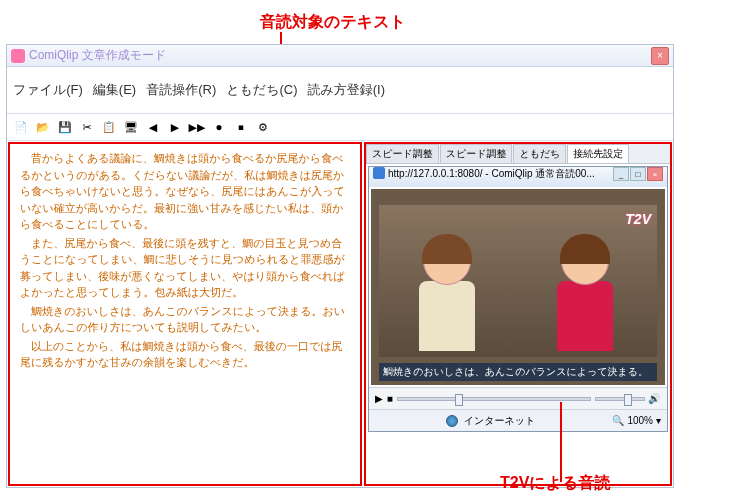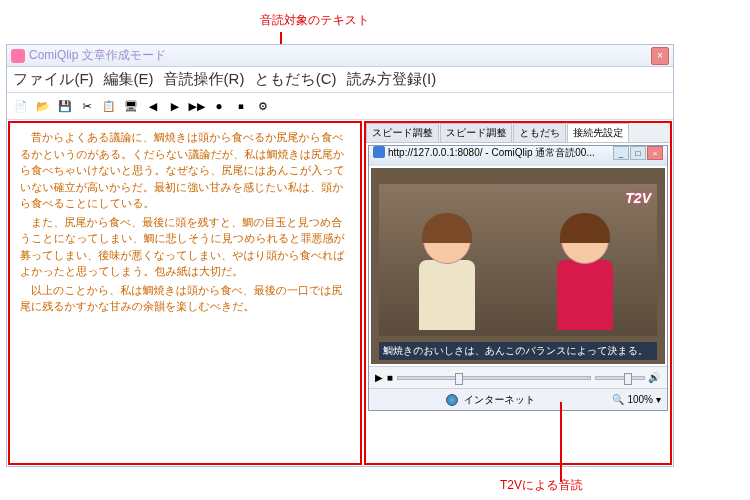--- a/index.html
+++ b/index.html
@@ -1,30 +1,30 @@
 <!DOCTYPE html>
 <html><head>
 <meta charset="utf-8">
 <style>
 * { margin: 0; padding: 0; box-sizing: border-box; }
 body { font-family: "MS UI Gothic", sans-serif; background: #fff; width: 750px; height: 500px; position: relative; }
 
-.annotation { position: absolute; color: #e60000; font-size: 12px; font-weight: normal; }
+.annotation { position: absolute; color: #e60000; font-size: 16px; font-weight: bold; }
 .anno-top { top: 12px; left: 260px; }
 .anno-bottom { bottom: 6px; left: 500px; }
 .anno-line-top { position: absolute; width: 2px; height: 46px; background: #e60000; top: 32px; left: 280px; }
 .anno-line-bottom { position: absolute; width: 2px; height: 80px; background: #e60000; top: 402px; left: 560px; }
 
 .window { position: absolute; top: 44px; left: 6px; width: 668px; border: 1px solid #b4c4d6; background: #fff; }
 .titlebar { display: flex; align-items: center; background: linear-gradient(#f5f8fc,#e7eef8); height: 22px; padding: 0 4px; border-bottom: 1px solid #c8d4e4; }
 .title-icon { width: 14px; height: 14px; background: #f7a; border-radius: 3px; margin-right: 4px; }
 .title-text { color: #a38bd6; font-size: 12px; }
 .closebtn { margin-left: auto; width: 18px; height: 18px; background: #e88; border: 1px solid #c66; border-radius: 2px; display:flex;align-items:center;justify-content:center;color:#fff;font-size:10px; }
 
-.menubar { display: flex; gap: 10px; padding: 3px 6px; font-size: 15px; color: #333; border-bottom: 1px solid #d4dce8; }
+.menubar { display: flex; gap: 10px; padding: 14px 6px; font-size: 13px; color: #333; border-bottom: 1px solid #d4dce8; }
 .menuitem { cursor: default; }
 
 .toolbar { display: flex; gap: 2px; padding: 3px 4px; border-bottom: 1px solid #d4dce8; }
 .tbtn { width: 20px; height: 20px; border: 1px solid transparent; display:flex;align-items:center;justify-content:center;font-size:11px; }
 
 .body-split { display: flex; height: 346px; }
 .left-pane { flex: 1; border: 2px solid #e60000; margin: 1px; padding: 6px 10px; font-size: 11px; color: #cc6600; line-height: 1.5; overflow: hidden; }
 .left-pane p { text-indent: 1em; margin-bottom: 2px; }
 
 .right-pane { width: 308px; border: 2px solid #e60000; margin: 1px; display:flex; flex-direction:column; }
@@ -97,20 +97,21 @@
     <div class="tbtn">▶▶</div>
     <div class="tbtn">⏺</div>
     <div class="tbtn">⏹</div>
     <div class="tbtn">⚙</div>
   </div>
 
   <div class="body-split">
     <div class="left-pane">
       <p>昔からよくある議論に、鯛焼きは頭から食べるか尻尾から食べるかというのがある。くだらない議論だが、私は鯛焼きは尻尾から食べちゃいけないと思う。なぜなら、尻尾にはあんこが入っていない確立が高いからだ。最初に強い甘みを感じたい私は、頭から食べることにしている。</p>
       <p>また、尻尾から食べ、最後に頭を残すと、鯛の目玉と見つめ合うことになってしまい、鯛に悲しそうに見つめられると罪悪感が募ってしまい、後味が悪くなってしまい、やはり頭から食べればよかったと思ってしまう。包み紙は大切だ。</p>
+      <p>鯛焼きのおいしさは、あんこのバランスによって決まる。おいしいあんこの作り方についても説明してみたい。</p>
       <p>以上のことから、私は鯛焼きは頭から食べ、最後の一口では尻尾に残るかすかな甘みの余韻を楽しむべきだ。</p>
     </div>
 
     <div class="right-pane">
       <div class="tabs">
         <div class="tab">スピード調整</div>
         <div class="tab">スピード調整</div>
         <div class="tab">ともだち</div>
         <div class="tab active">接続先設定</div>
       </div>

